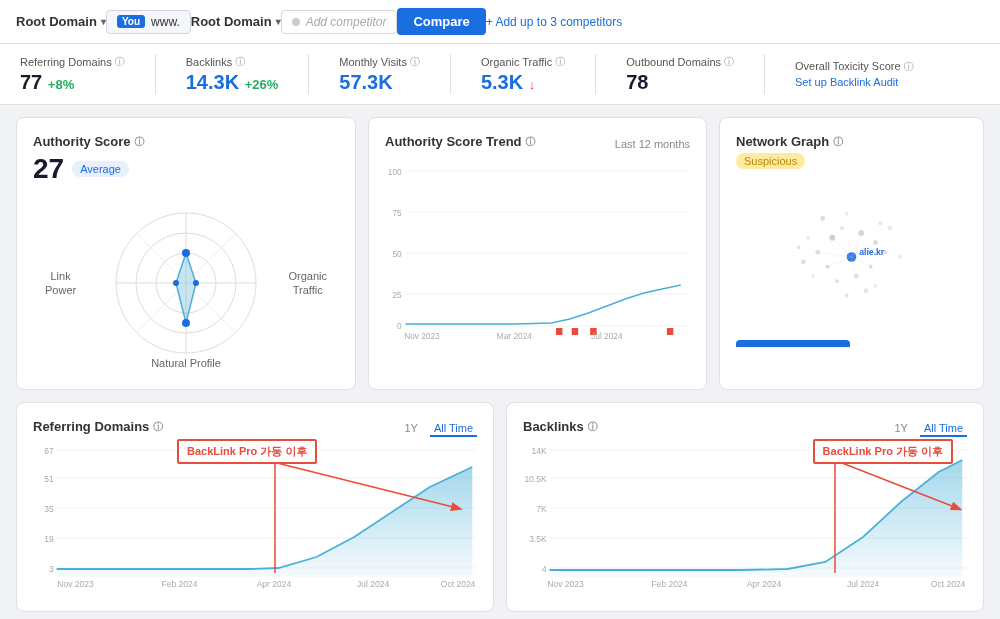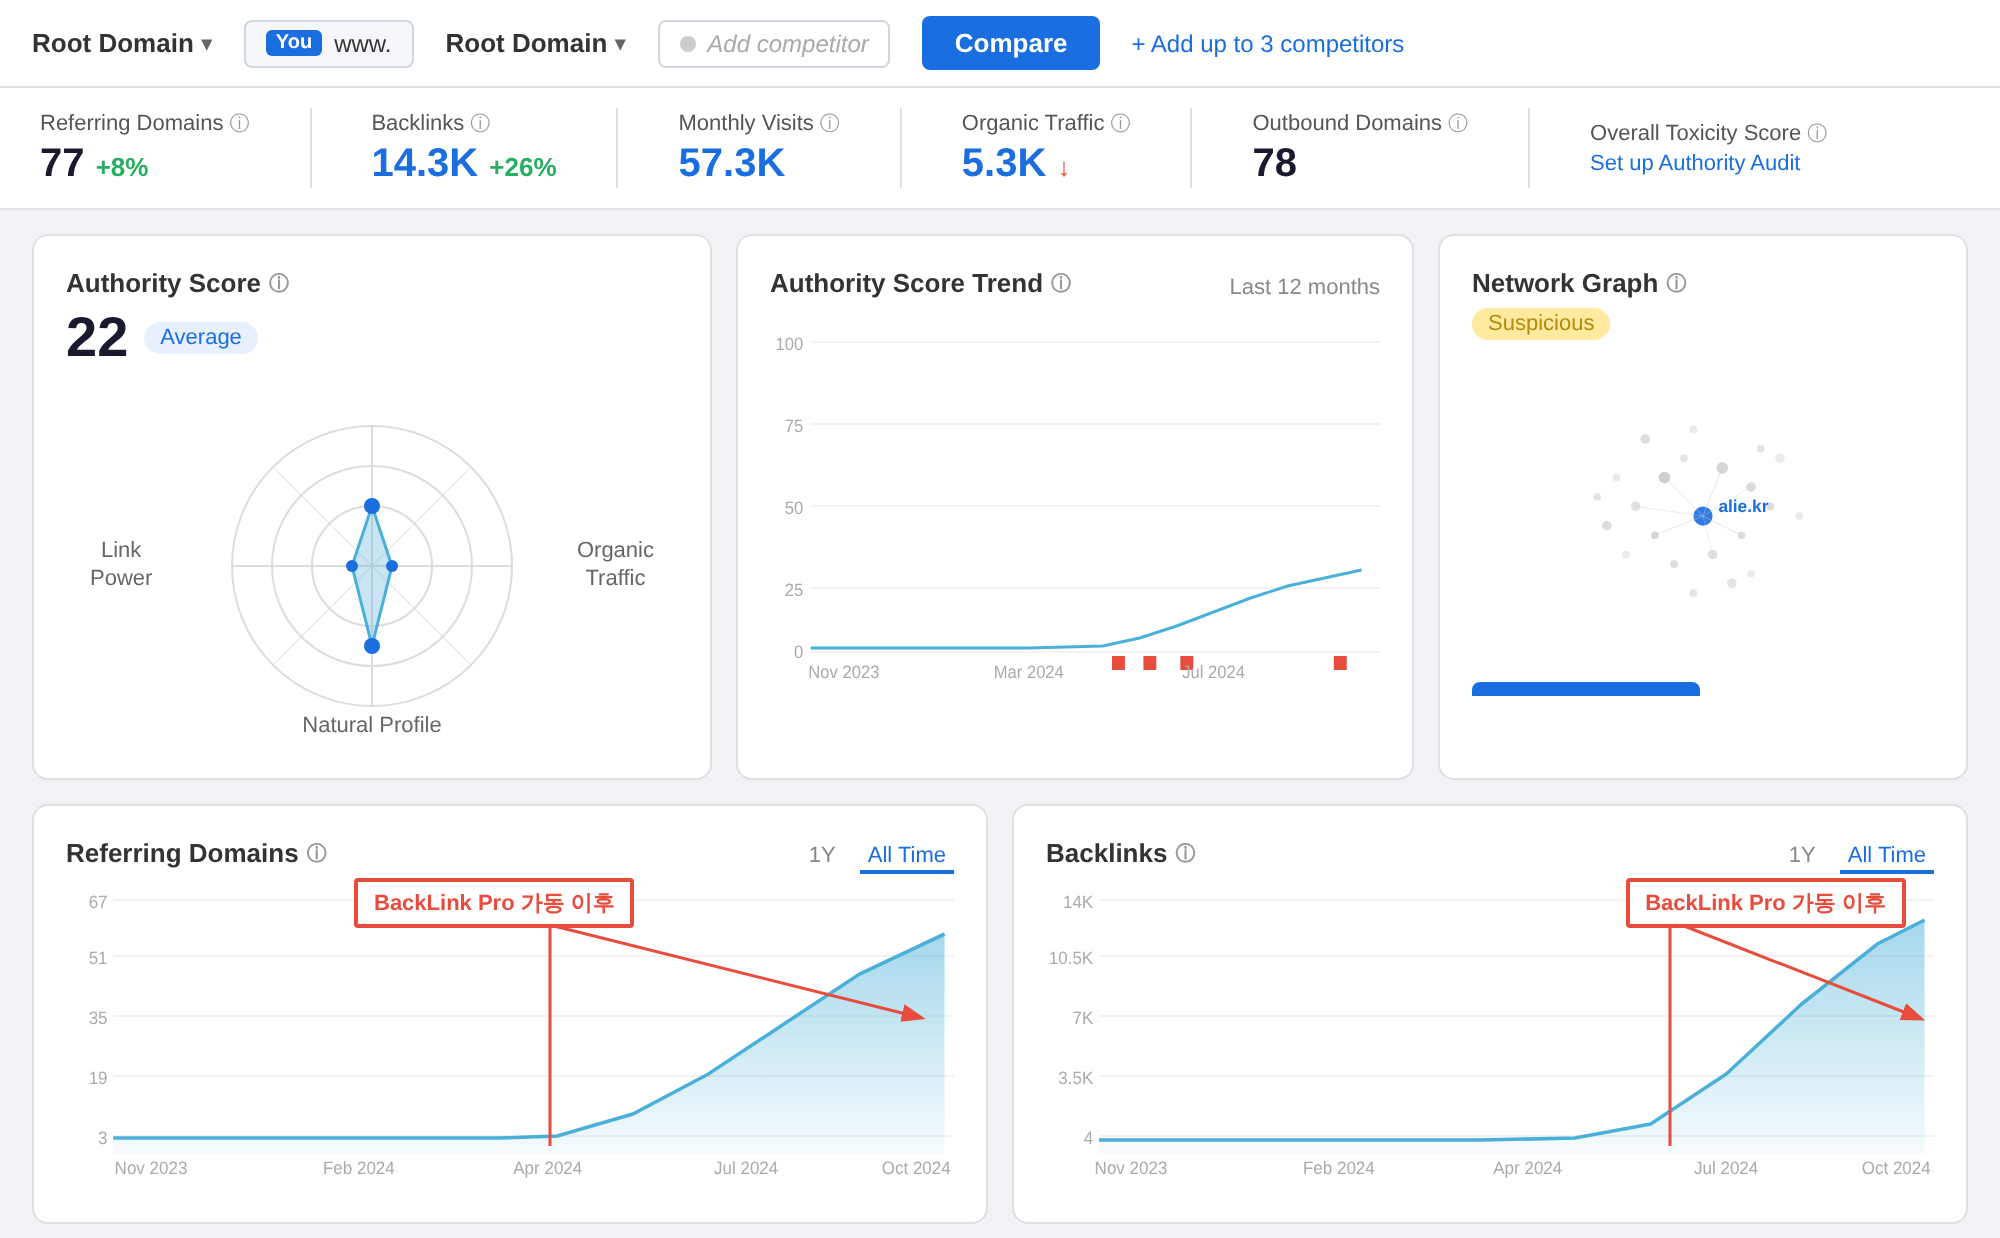--- a/index.html
+++ b/index.html
@@ -1,18 +1,18 @@
 <!DOCTYPE html>
 <html><head>
   <meta charset="utf-8">
   <style>
     * { box-sizing: border-box; margin: 0; padding: 0; }
     body { font-family: -apple-system, BlinkMacSystemFont, 'Segoe UI', sans-serif; background: #f0f2f5; font-size: 13px; color: #333; }
 
-    .top-bar { background: #fff; padding: 8px 16px; display: flex; align-items: center; gap: 16px; border-bottom: 1px solid #e0e0e0; }
+    .top-bar { background: #fff; padding: 8px 16px; display: flex; align-items: center; border-bottom: 1px solid #e0e0e0; }
     .root-domain-btn { display: flex; align-items: center; gap: 4px; font-weight: 600; font-size: 13px; cursor: pointer; }
     .chevron { font-size: 10px; color: #666; }
     .you-input { display: flex; align-items: center; gap: 6px; background: #f5f7fa; border: 1px solid #d0d7de; border-radius: 4px; padding: 4px 10px; }
     .you-badge { background: #1a6ee0; color: #fff; font-size: 10px; padding: 1px 5px; border-radius: 3px; font-weight: 600; }
     .you-url { font-size: 12px; color: #333; }
     .competitor-input { display: flex; align-items: center; gap: 6px; border: 1px solid #d0d7de; border-radius: 4px; padding: 4px 10px; background: #fff; font-style: italic; }
     .dot { width: 8px; height: 8px; background: #ccc; border-radius: 50%; }
     .compare-btn { background: #1a6ee0; color: #fff; border: none; border-radius: 4px; padding: 6px 16px; font-weight: 600; cursor: pointer; font-size: 13px; }
     .add-competitor { color: #1a6ee0; font-size: 12px; cursor: pointer; }
 
@@ -141,35 +141,35 @@
       <span class="info-icon">ⓘ</span>
     </span>
     <span class="metric-value">78</span>
   </div>
   <div class="metric-divider"></div>
   <div class="toxicity-section">
     <span class="toxicity-label">
       <span>Overall Toxicity Score</span>
       <span class="info-icon"> ⓘ</span>
     </span>
-    <span class="setup-link">Set up Authority Audit</span>
+    <span class="setup-link">Set up Backlink Audit</span>
   </div>
 </div>
 
 <div class="main-content">
 
   <div class="cards-row">
 
     <div class="card authority-card">
       <div class="card-title">
         <span>Authority Score</span>
         <span class="info-icon">ⓘ</span>
       </div>
       <div class="authority-score">
-        <span>22</span>
+        <span>27</span>
         <span class="avg-badge">Average</span>
       </div>
       <div class="radar-container">
         <span class="radar-label label-link-power">Link<br>Power</span>
         <svg class="radar-svg" width="160" height="160" viewBox="0 0 160 160">
 
           <circle cx="80" cy="80" r="70" fill="none" stroke="#ddd" stroke-width="1"></circle>
           <circle cx="80" cy="80" r="50" fill="none" stroke="#ddd" stroke-width="1"></circle>
           <circle cx="80" cy="80" r="30" fill="none" stroke="#ddd" stroke-width="1"></circle>
 

